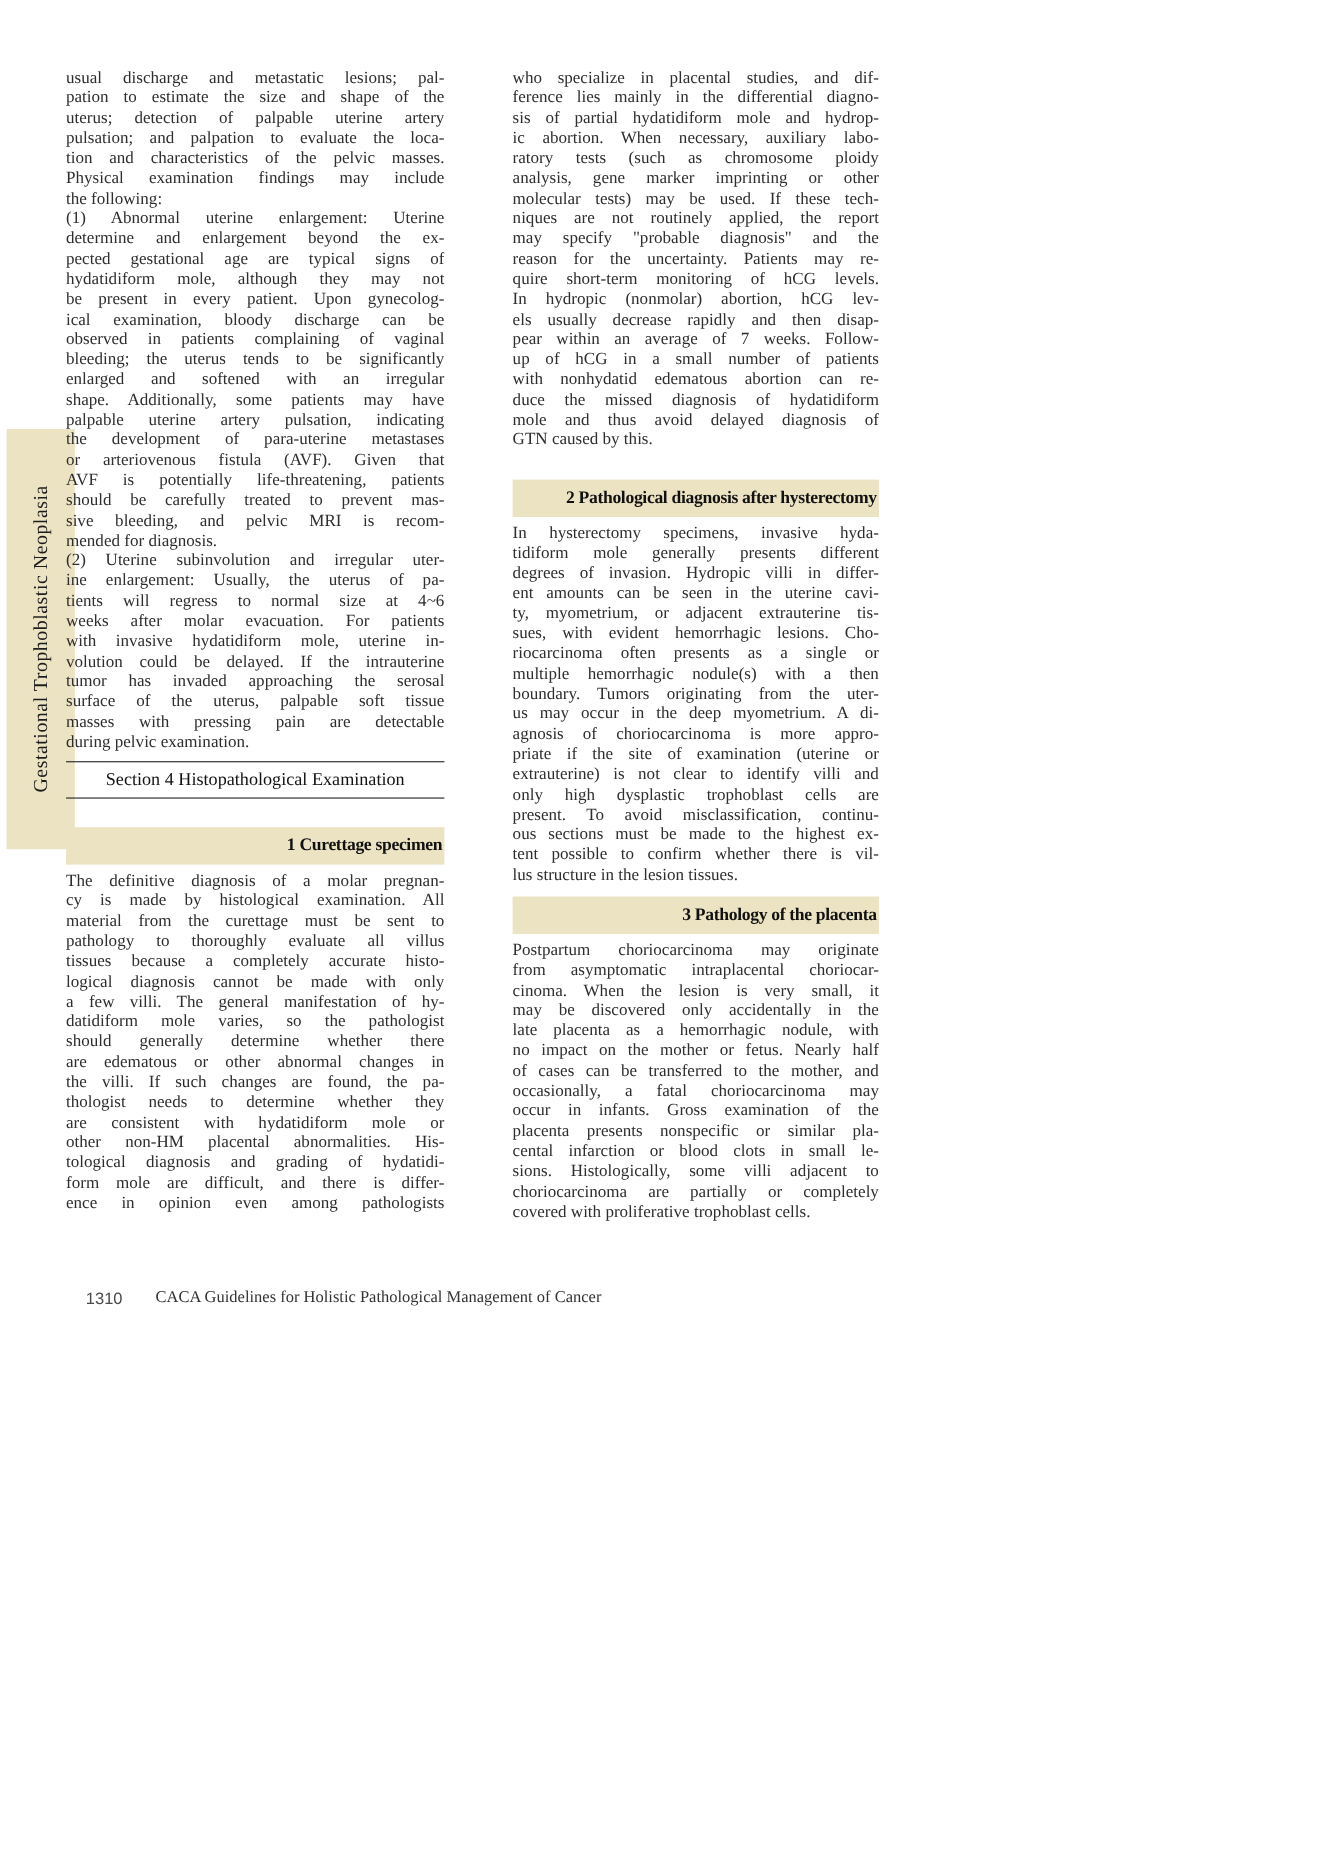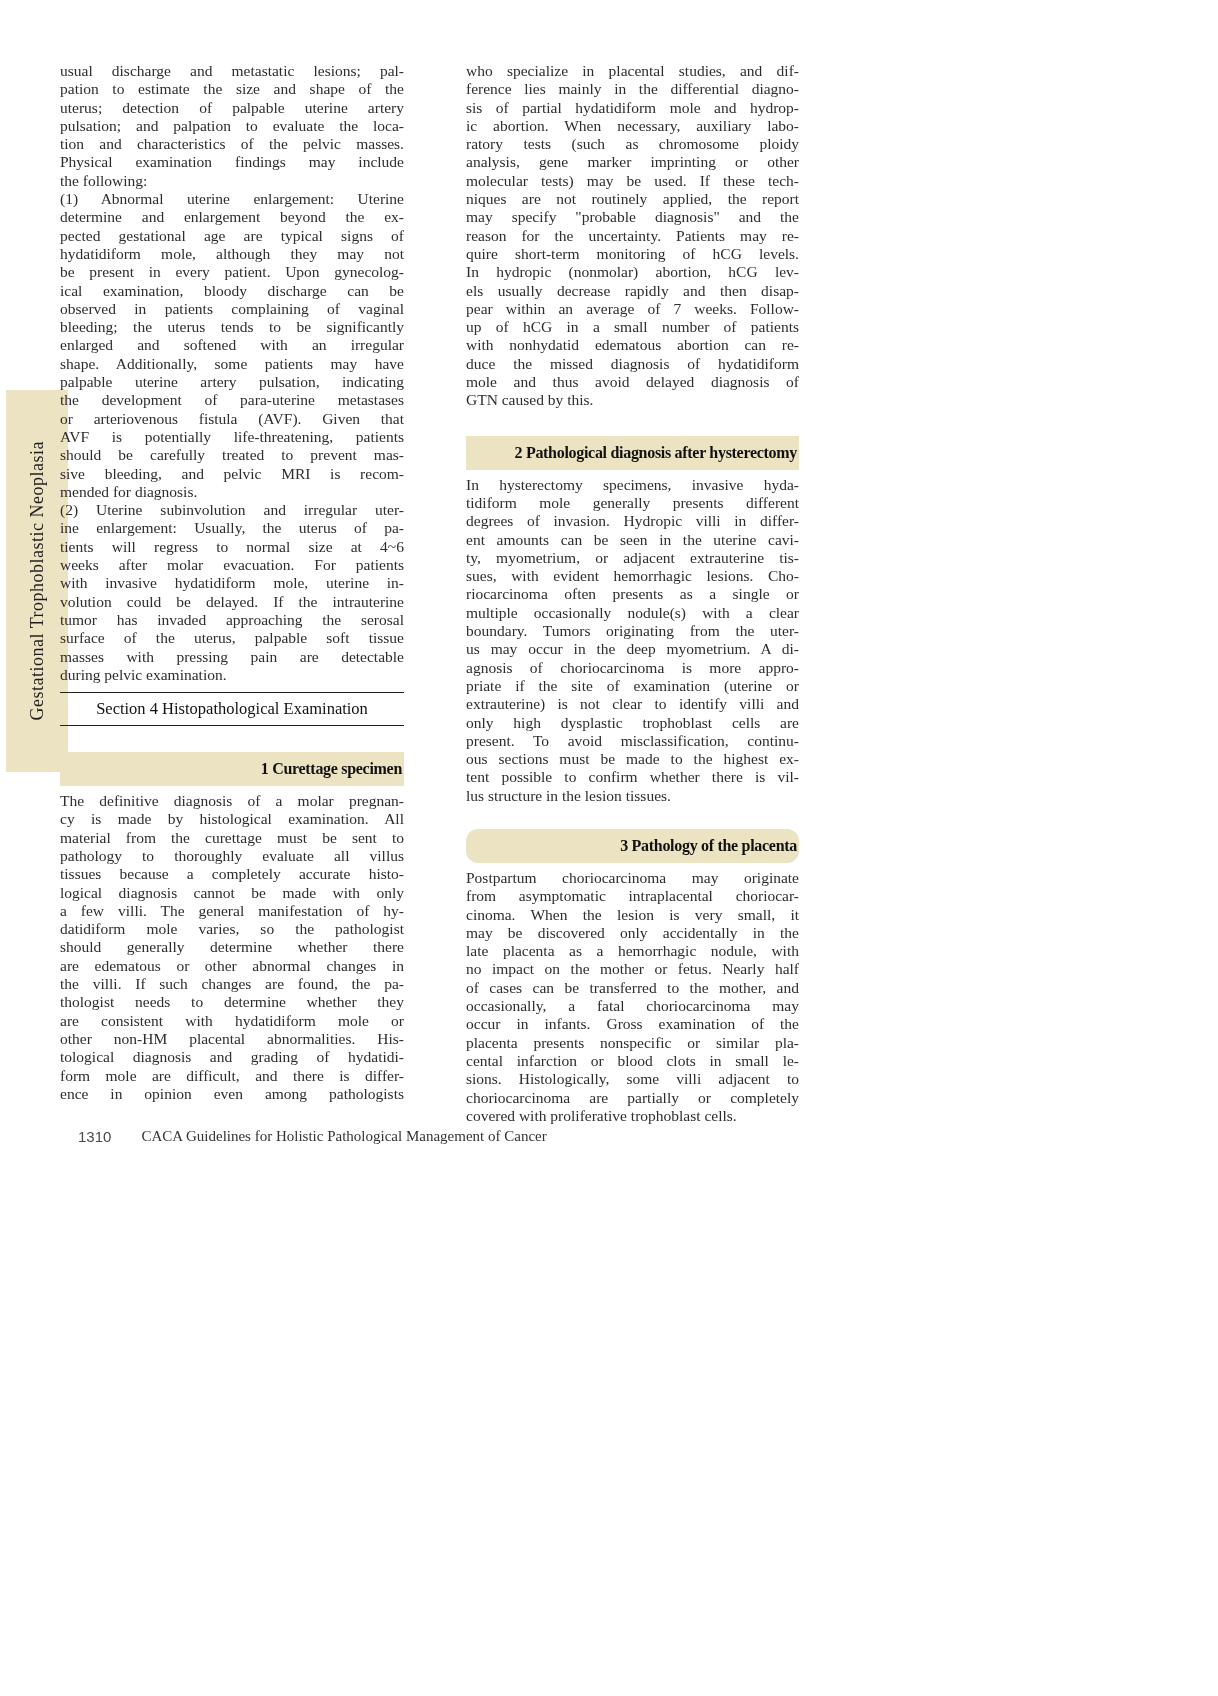--- a/index.html
+++ b/index.html
@@ -62,25 +62,25 @@
     margin: 26px 0 6px 0;
     background: var(--beige, #ece3c3);
     padding: 7px 2px;
     text-align: right;
     font-weight: bold;
     font-size: 16px;
     letter-spacing: -0.3px;
     line-height: 20px;
     color: #111111;
   }
-  #col-right .box-heading:nth-child(4) { margin-top: 24px; border-radius: 12px; }
+  #col-right .box-heading:nth-child(4) { margin-top: 10px; }
   .footer {
     position: absolute;
     left: 78px;
-    top: 1128px;
+    top: 1172px;
     display: flex;
     align-items: flex-start;
     gap: 30px;
   }
   .footer .pageno {
     font-family: "Liberation Sans", sans-serif;
     font-size: 15px;
     color: #4a4a4a;
   }
   .footer .journal {
@@ -182,21 +182,21 @@
       </div>
       <div class="box-heading">2 Pathological diagnosis after hysterectomy</div>
       <div class="para">
         <div class="line">In hysterectomy specimens, invasive hyda-</div>
         <div class="line">tidiform mole generally presents different</div>
         <div class="line">degrees of invasion. Hydropic villi in differ-</div>
         <div class="line">ent amounts can be seen in the uterine cavi-</div>
         <div class="line">ty, myometrium, or adjacent extrauterine tis-</div>
         <div class="line">sues, with evident hemorrhagic lesions. Cho-</div>
         <div class="line">riocarcinoma often presents as a single or</div>
-        <div class="line">multiple occasionally nodule(s) with a clear</div>
+        <div class="line">multiple hemorrhagic nodule(s) with a then</div>
         <div class="line">boundary. Tumors originating from the uter-</div>
         <div class="line">us may occur in the deep myometrium. A di-</div>
         <div class="line">agnosis of choriocarcinoma is more appro-</div>
         <div class="line">priate if the site of examination (uterine or</div>
         <div class="line">extrauterine) is not clear to identify villi and</div>
         <div class="line">only high dysplastic trophoblast cells are</div>
         <div class="line">present. To avoid misclassification, continu-</div>
         <div class="line">ous sections must be made to the highest ex-</div>
         <div class="line">tent possible to confirm whether there is vil-</div>
         <div class="line flush">lus structure in the lesion tissues.</div>

